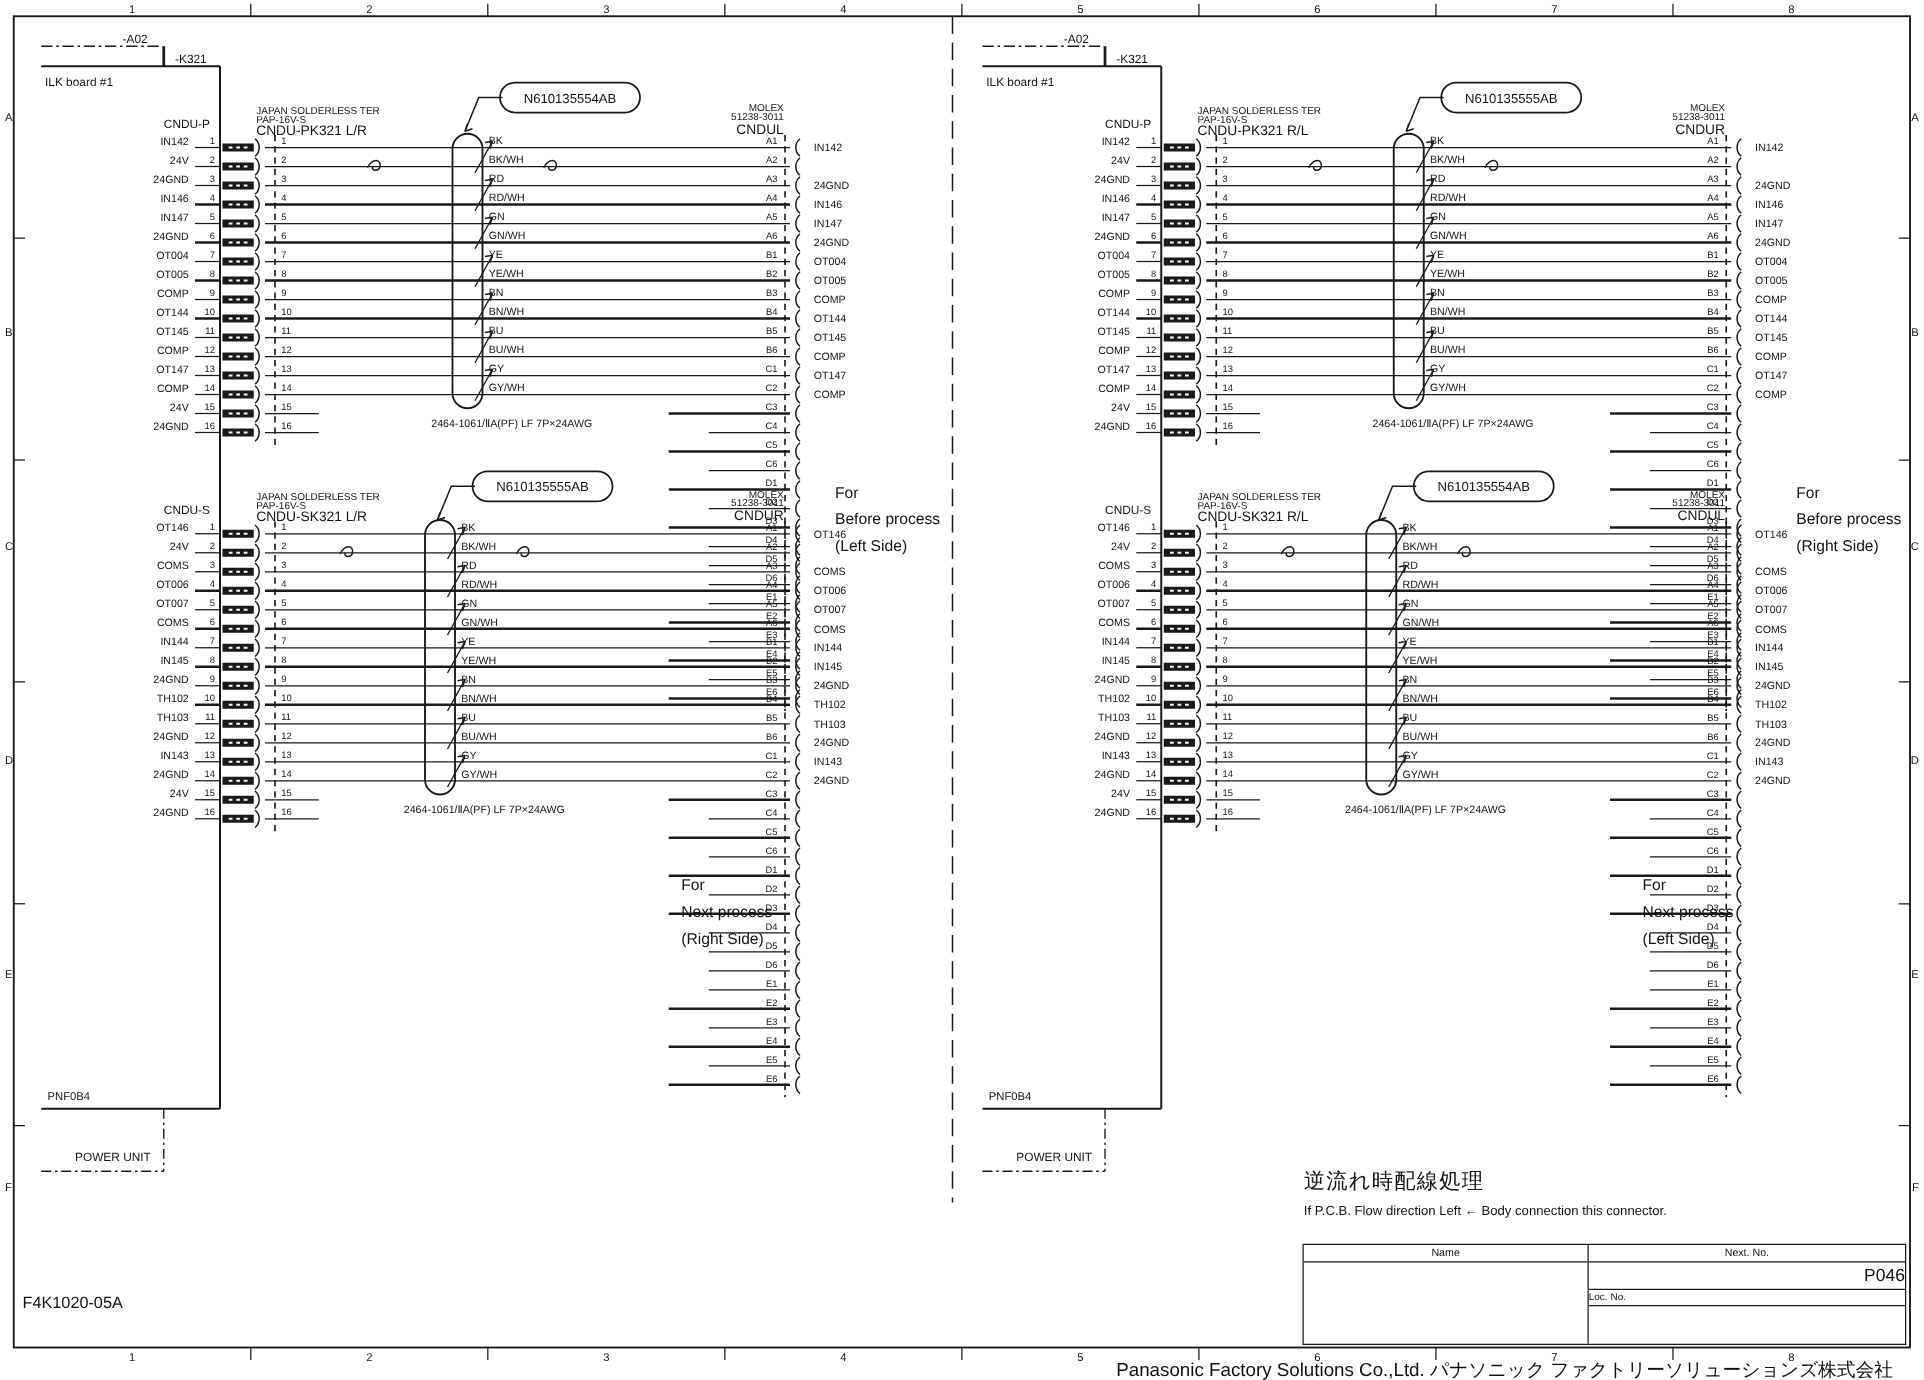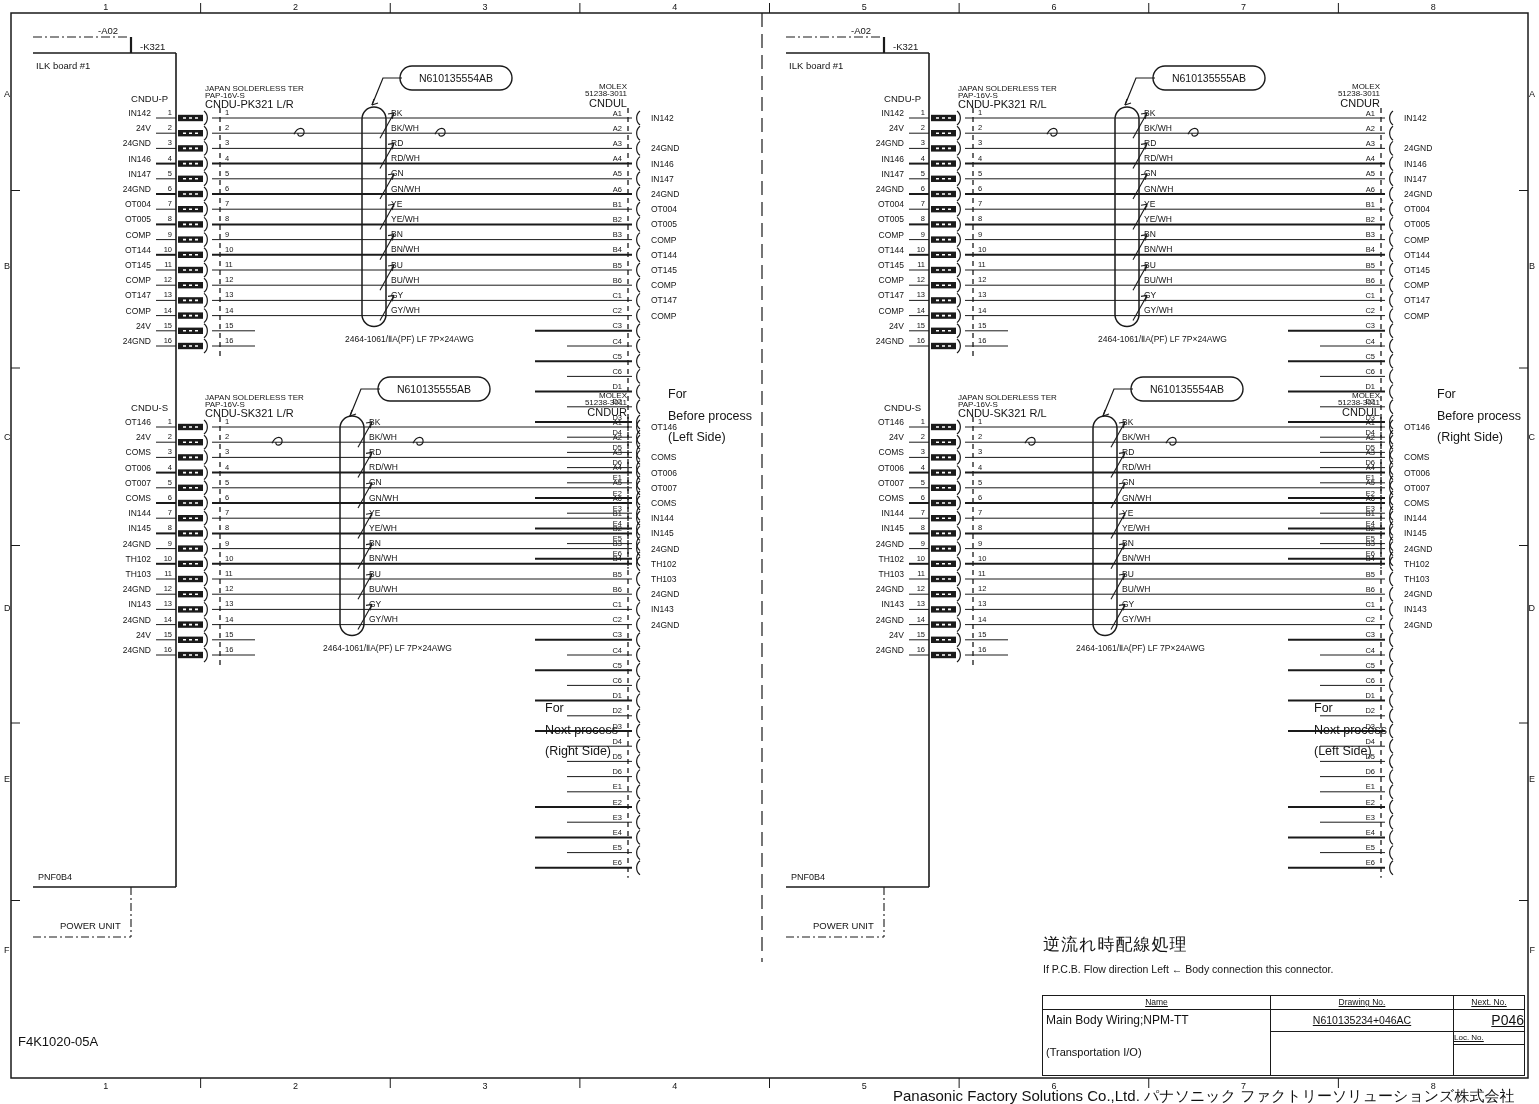--- a/index.html
+++ b/index.html
@@ -4,21 +4,21 @@
 <style>
   html,body{margin:0;padding:0;background:#e8e8e8;}
   .sheet{position:relative;width:1539px;height:1104px;background:#ffffff;overflow:hidden;
          font-family:"Liberation Sans",sans-serif;color:#111;}
   #diagram{position:absolute;left:0;top:0;}
   svg text{font-family:"Liberation Sans",sans-serif;fill:#141414;}
   .remark-jp{position:absolute;left:1043px;top:933px;font-size:17px;letter-spacing:1px;color:#141414;text-align:center;}
   .remark-en{position:absolute;left:1043px;top:963px;font-size:10.5px;color:#141414;}
   .titleblock{position:absolute;left:1042px;top:995px;width:483px;height:81px;
               border:1.5px solid #1a1a1a;display:flex;box-sizing:border-box;background:#fff;}
-  .tb-col{box-sizing:border-box;height:100%;text-decoration:underline;}
+  .tb-col{box-sizing:border-box;height:100%;}
   .tb-c1{width:228px;border-right:1px solid #1a1a1a;}
   .tb-c2{width:183px;border-right:1px solid #1a1a1a;}
   .tb-c3{flex:1;}
   .tb-head{height:13px;border-bottom:1px solid #1a1a1a;font-size:8.5px;text-align:center;line-height:13px;}
   .tb-body1{position:relative;height:65px;}
   .tb-name1{position:absolute;left:3px;top:3px;font-size:12px;}
   .tb-name2{position:absolute;left:3px;top:36px;font-size:11px;}
   .tb-dno{height:21px;border-bottom:1px solid #1a1a1a;font-size:10.5px;text-align:center;line-height:21px;}
   .tb-pno{height:21px;border-bottom:1px solid #1a1a1a;font-size:14px;text-align:right;line-height:21px;}
   .tb-lochead{height:12px;border-bottom:1px solid #1a1a1a;font-size:8px;text-align:left;line-height:12px;}
@@ -1627,28 +1627,20 @@
         </g>
       </g>
     </svg>
 
   <div class="remark-jp">逆流れ時配線処理</div>
   <div class="remark-en">If P.C.B. Flow direction Left ← Body connection this connector.</div>
 
   <div class="titleblock">
     <div class="tb-col tb-c1">
       <div class="tb-head">Name</div>
-      <div class="tb-body1">
-        <div class="tb-name1">Main Body Wiring;NPM-TT</div>
-        <div class="tb-name2">(Transportation I/O)</div>
-      </div>
-    </div>
-    <div class="tb-col tb-c2">
-      <div class="tb-head">Drawing No.</div>
-      <div class="tb-dno">N610135234+046AC</div>
     </div>
     <div class="tb-col tb-c3">
       <div class="tb-head">Next. No.</div>
       <div class="tb-pno">P046</div>
       <div class="tb-lochead">Loc. No.</div>
       <div class="tb-locbody"></div>
     </div>
   </div>
 
   <div class="doccode">F4K1020-05A</div>

